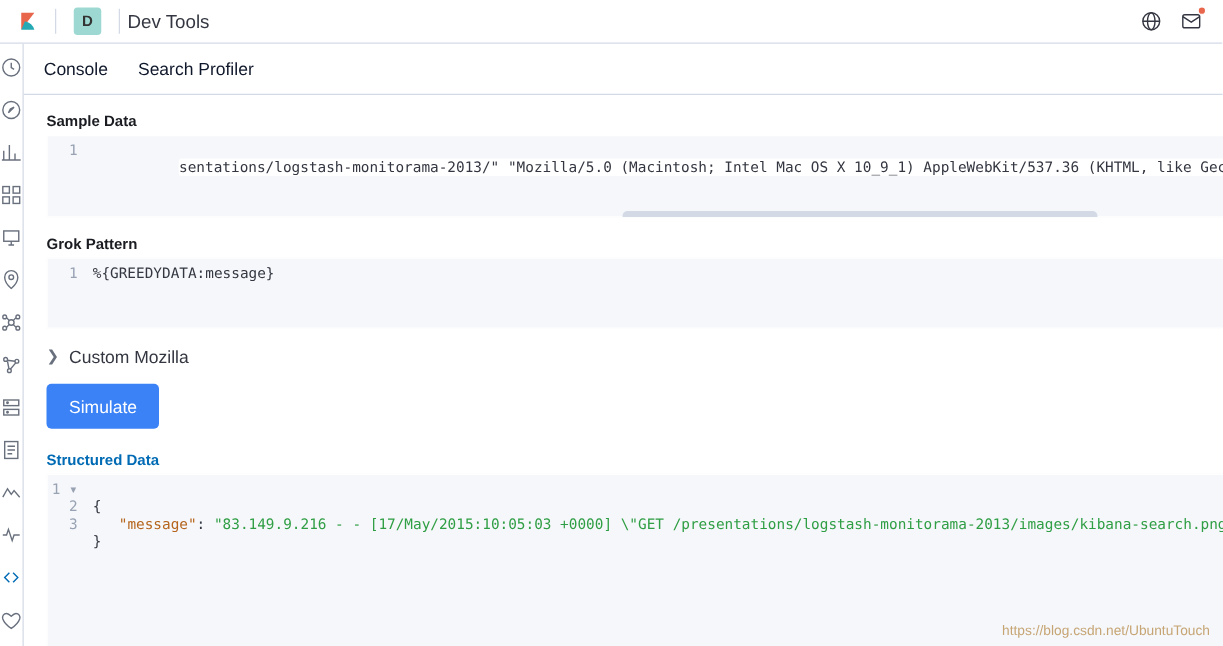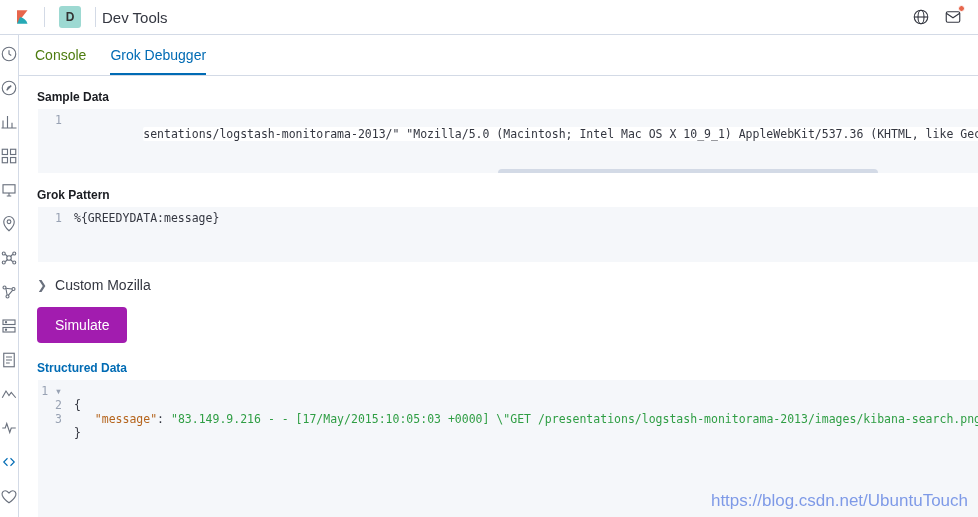--- a/index.html
+++ b/index.html
@@ -14,21 +14,21 @@
 .top-icon { width: 18px; height: 18px; display: inline-flex; align-items: center; justify-content: center; color: #343741; position: relative; }
 .badge-dot { position: absolute; top: -3px; right: -3px; width: 7px; height: 7px; background: #e7664c; border-radius: 50%; border: 1px solid #fff; }
 
 .shell { display: flex; height: calc(517px - 35px); }
 .sidenav { width: 40px; border-right: 1px solid #d3dae6; display: flex; flex-direction: column; align-items: center; padding-top: 10px; gap: 16px; }
 .sidenav .nav-icon { width: 18px; height: 18px; display: inline-flex; align-items: center; justify-content: center; color: #69707d; }
 .sidenav .nav-icon.active { color: #006bb4; }
 
 .main { flex: 1; display: flex; flex-direction: column; }
 .tabs { display: flex; gap: 24px; padding: 12px 16px 0 16px; border-bottom: 1px solid #d3dae6; }
-.tab { font-size: 14px; color: #4d7c0f; padding-bottom: 10px; border-bottom: 2px solid transparent; cursor: pointer; }
+.tab { font-size: 14px; color: #0f172a; padding-bottom: 10px; border-bottom: 2px solid transparent; cursor: pointer; }
 .tab.active { color: #006bb4; border-bottom-color: #006bb4; }
 
 .content { padding: 14px 18px; overflow: auto; height: 100%; }
 .section-label { font-size: 12px; font-weight: 700; color: #1a1c21; margin-bottom: 4px; }
 .section-label.blue { color: #006bb4; font-weight: 600; }
 
 .editor { background: #f5f7fa; border: 1px solid #fff; font-family: Menlo, Consolas, monospace; font-size: 11.5px; display: flex; margin-bottom: 14px; }
 .gutter { width: 30px; text-align: right; padding: 4px 6px 4px 0; color: #98a2b3; user-select: none; }
 .code { flex: 1; padding: 4px 6px; white-space: pre; overflow-x: auto; color: #343741; position: relative; }
 .code-inner { background: #fff; border-radius: 2px; display: inline-block; min-width: 100%; }
@@ -36,23 +36,23 @@
 
 .editor.tall .gutter, .editor.tall .code { min-height: 55px; }
 .editor.output { background: #f5f7fa; }
 .editor.output .code { background: #f5f7fa; }
 .tok-key { color: #b5651d; }
 .tok-str { color: #2f9e44; }
 
 .accordion { display: flex; align-items: center; gap: 8px; font-size: 14px; color: #343741; margin: 6px 0 14px 0; cursor: pointer; }
 .chevron { display: inline-block; transform: rotate(0deg); font-size: 12px; color: #69707d; }
 
-.btn-primary { background: #a21caf; color: #fff; border: none; border-radius: 4px; padding: 10px 18px; font-size: 14px; cursor: pointer; margin-bottom: 18px; }
-
-.watermark { position: absolute; bottom: 6px; right: 10px; color: #1d4ed8; font-size: 17px; opacity: 0.55; }
+.btn-primary { background: #3b82f6; color: #fff; border: none; border-radius: 4px; padding: 10px 18px; font-size: 14px; cursor: pointer; margin-bottom: 18px; }
+
+.watermark { position: absolute; bottom: 6px; right: 10px; color: #a16207; font-size: 11px; opacity: 0.55; }
 
 svg { width: 100%; height: 100%; }
 </style>
 </head>
 <body>
 
 <div class="topbar">
   <span class="logo">
     <svg viewBox="0 0 24 24">
         <path d="M4 3 L18 3 L4 21 Z" fill="#e7664c"></path>
@@ -171,21 +171,21 @@
         <svg viewBox="0 0 24 24" fill="none" stroke="currentColor" stroke-width="1.5">
           <path d="M12 21s-7-4.5-9-10c-1-3 1-6 4-6 2 0 3 1 5 3 2-2 3-3 5-3 3 0 5 3 4 6-2 5.5-9 10-9 10z"></path>
         </svg>
       </span>
 
   </div>
 
   <div class="main">
     <div class="tabs">
       <div class="tab">Console</div>
-      <div class="tab active">Grok Debugger</div>
+      <div class="tab">Search Profiler</div>
     </div>
 
     <div class="content">
 
       <div class="section-label">Sample Data</div>
       <div class="editor">
         <div class="gutter"><span>1</span></div>
         <div class="code">
           <span class="code-inner">sentations/logstash-monitorama-2013/" "Mozilla/5.0 (Macintosh; Intel Mac OS X 10_9_1) AppleWebKit/537.36 (KHTML, like Gecko) Chrome/32.0.1700.77 Safari/537.36"</span>
           <div class="scrollbar-stub"></div>

